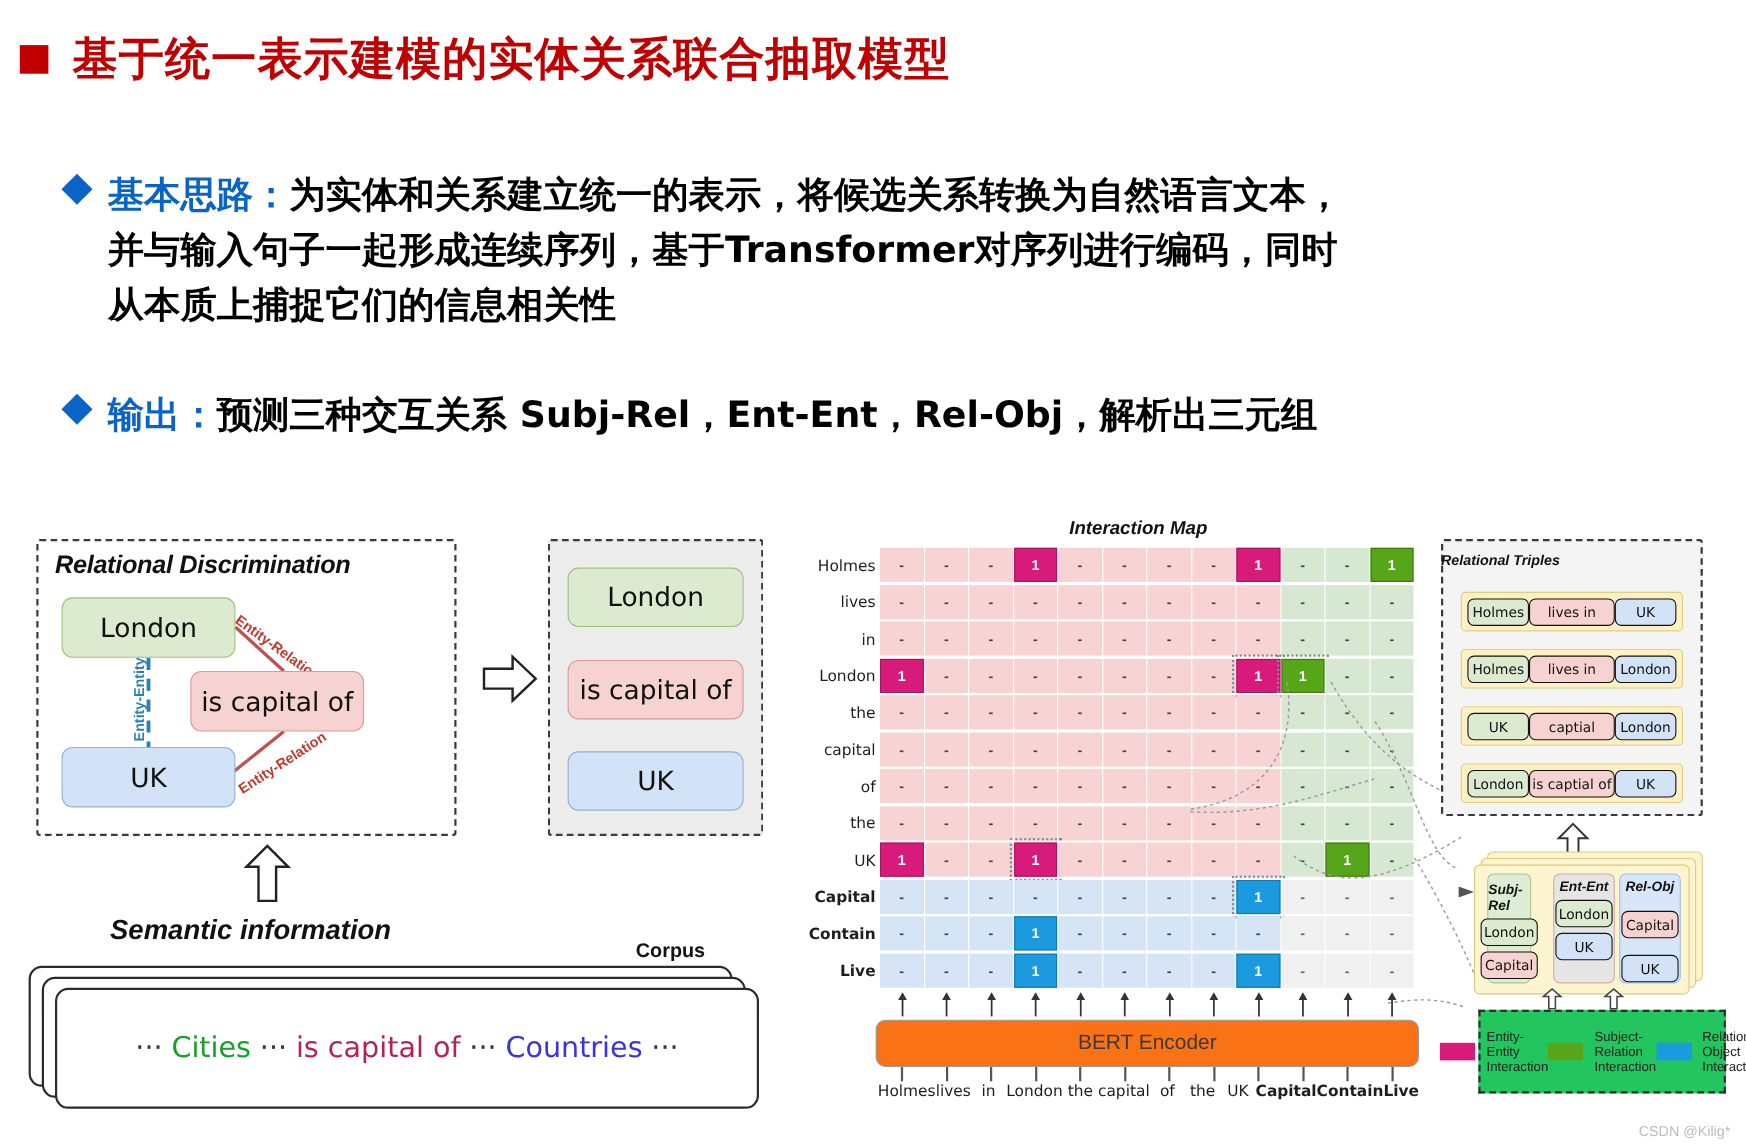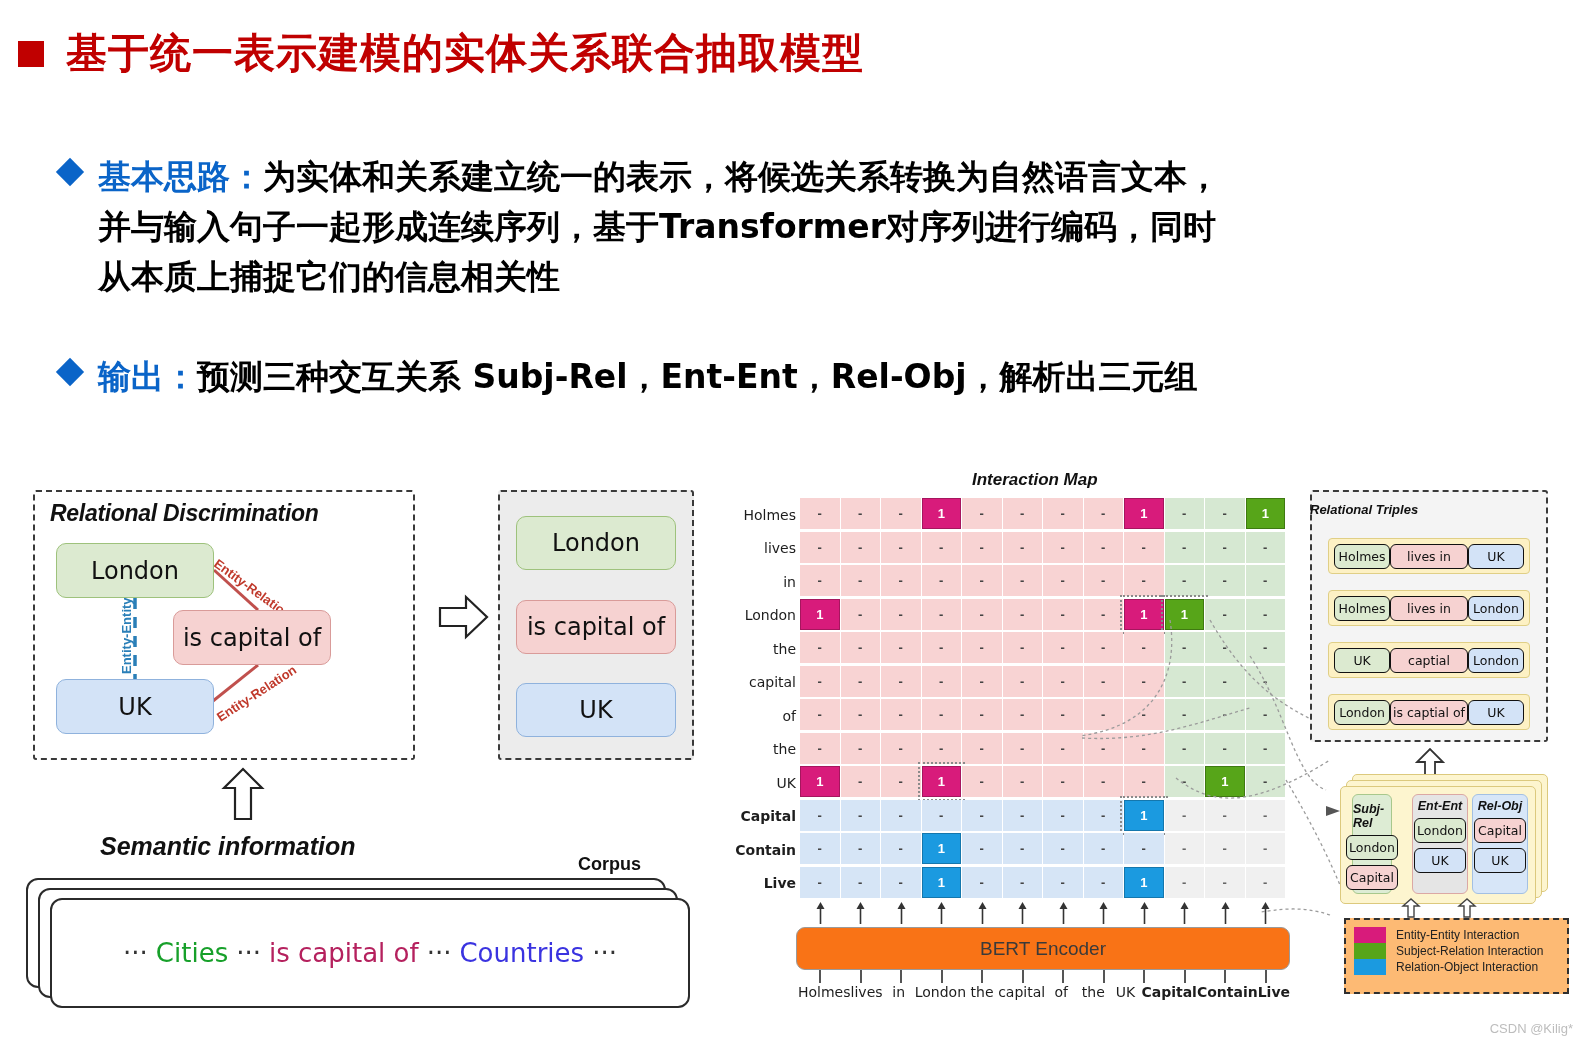--- a/index.html
+++ b/index.html
@@ -152,22 +152,22 @@
   .ib-head{font-size:12.5px;font-weight:bold;font-style:italic;color:#111;
            font-family:"Liberation Sans",sans-serif;}
   .ichip{
     width:52px;height:25px;border-radius:6px;border:1.2px solid;box-sizing:border-box;
     display:flex;align-items:center;justify-content:center;
     font-size:12.5px;color:#111;font-family:"DejaVu Sans","Liberation Sans",sans-serif;
   }
   
   .legend{
     position:absolute;left:614px;top:458px;width:225px;height:76px;
-    border:2px dashed #2f2f2f;background:#fdba74;box-sizing:border-box;
-    padding:7px 8px;display:flex;flex-direction:column;justify-content:flex-start;
+    border:2px dashed #2f2f2f;background:#22c55e;box-sizing:border-box;
+    padding:7px 8px;display:flex;flex-direction:row;justify-content:center;
   }
   .lg-row{display:flex;align-items:center;gap:10px;}
   .lg-sw{width:32px;height:16px;flex:0 0 auto;}
   .lg-tx{font-size:12px;color:#222;font-family:"Liberation Sans",sans-serif;}
   .watermark{
     position:absolute;right:14px;bottom:8px;font-size:13px;color:#bdbdbd;
     font-family:"Liberation Sans",sans-serif;
   }
   svg{overflow:visible;}
 </style>
@@ -614,21 +614,21 @@
       <div class="ibox ib-green" style="left: 622px; top: 334px; width: 40px; height: 100px; justify-content: center;">
         <span class="ib-head">Subj-Rel</span>
         <span class="ichip n-green">London</span>
         <span class="ichip n-red">Capital</span>
       </div>
       <div class="ibox ib-red" style="left: 682px; top: 334px; width: 56px; height: 100px;">
         <span class="ib-head">Ent-Ent</span>
         <span class="ichip n-green">London</span>
         <span class="ichip n-blue">UK</span>
       </div>
-      <div class="ibox ib-blue" style="left: 742px; top: 334px; width: 56px; height: 100px;">
+      <div class="ibox ib-blue" style="left: 742px; top: 334px; width: 56px; height: 100px; justify-content: space-between;">
         <span class="ib-head">Rel-Obj</span>
         <span class="ichip n-red">Capital</span>
         <span class="ichip n-blue">UK</span>
       </div>
     </div>
 
   <svg style="position:absolute;left:596px;top:344px;width:18px;height:14px;" viewBox="0 0 18 14">
     <polygon points="0,2 14,7 0,12" fill="#555"></polygon>
   </svg>
   <svg class="arrow-up-sm" style="left:672px;top:438px;width:18px;height:20px;" viewBox="0 0 18 20">

